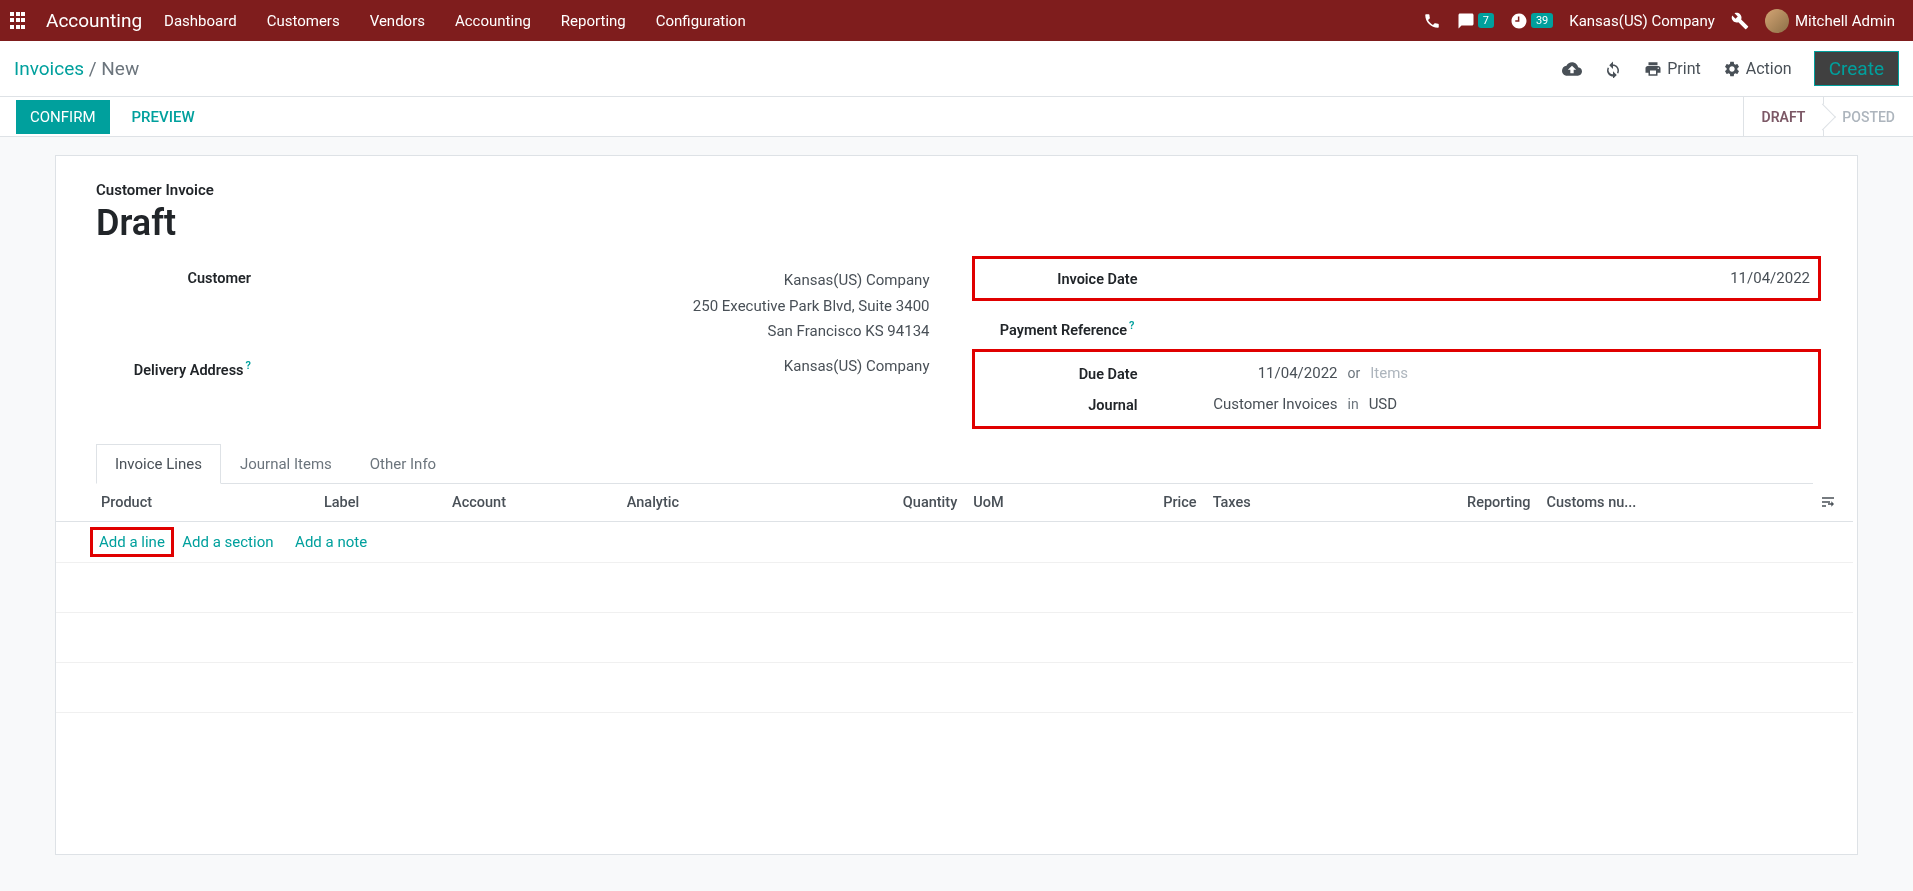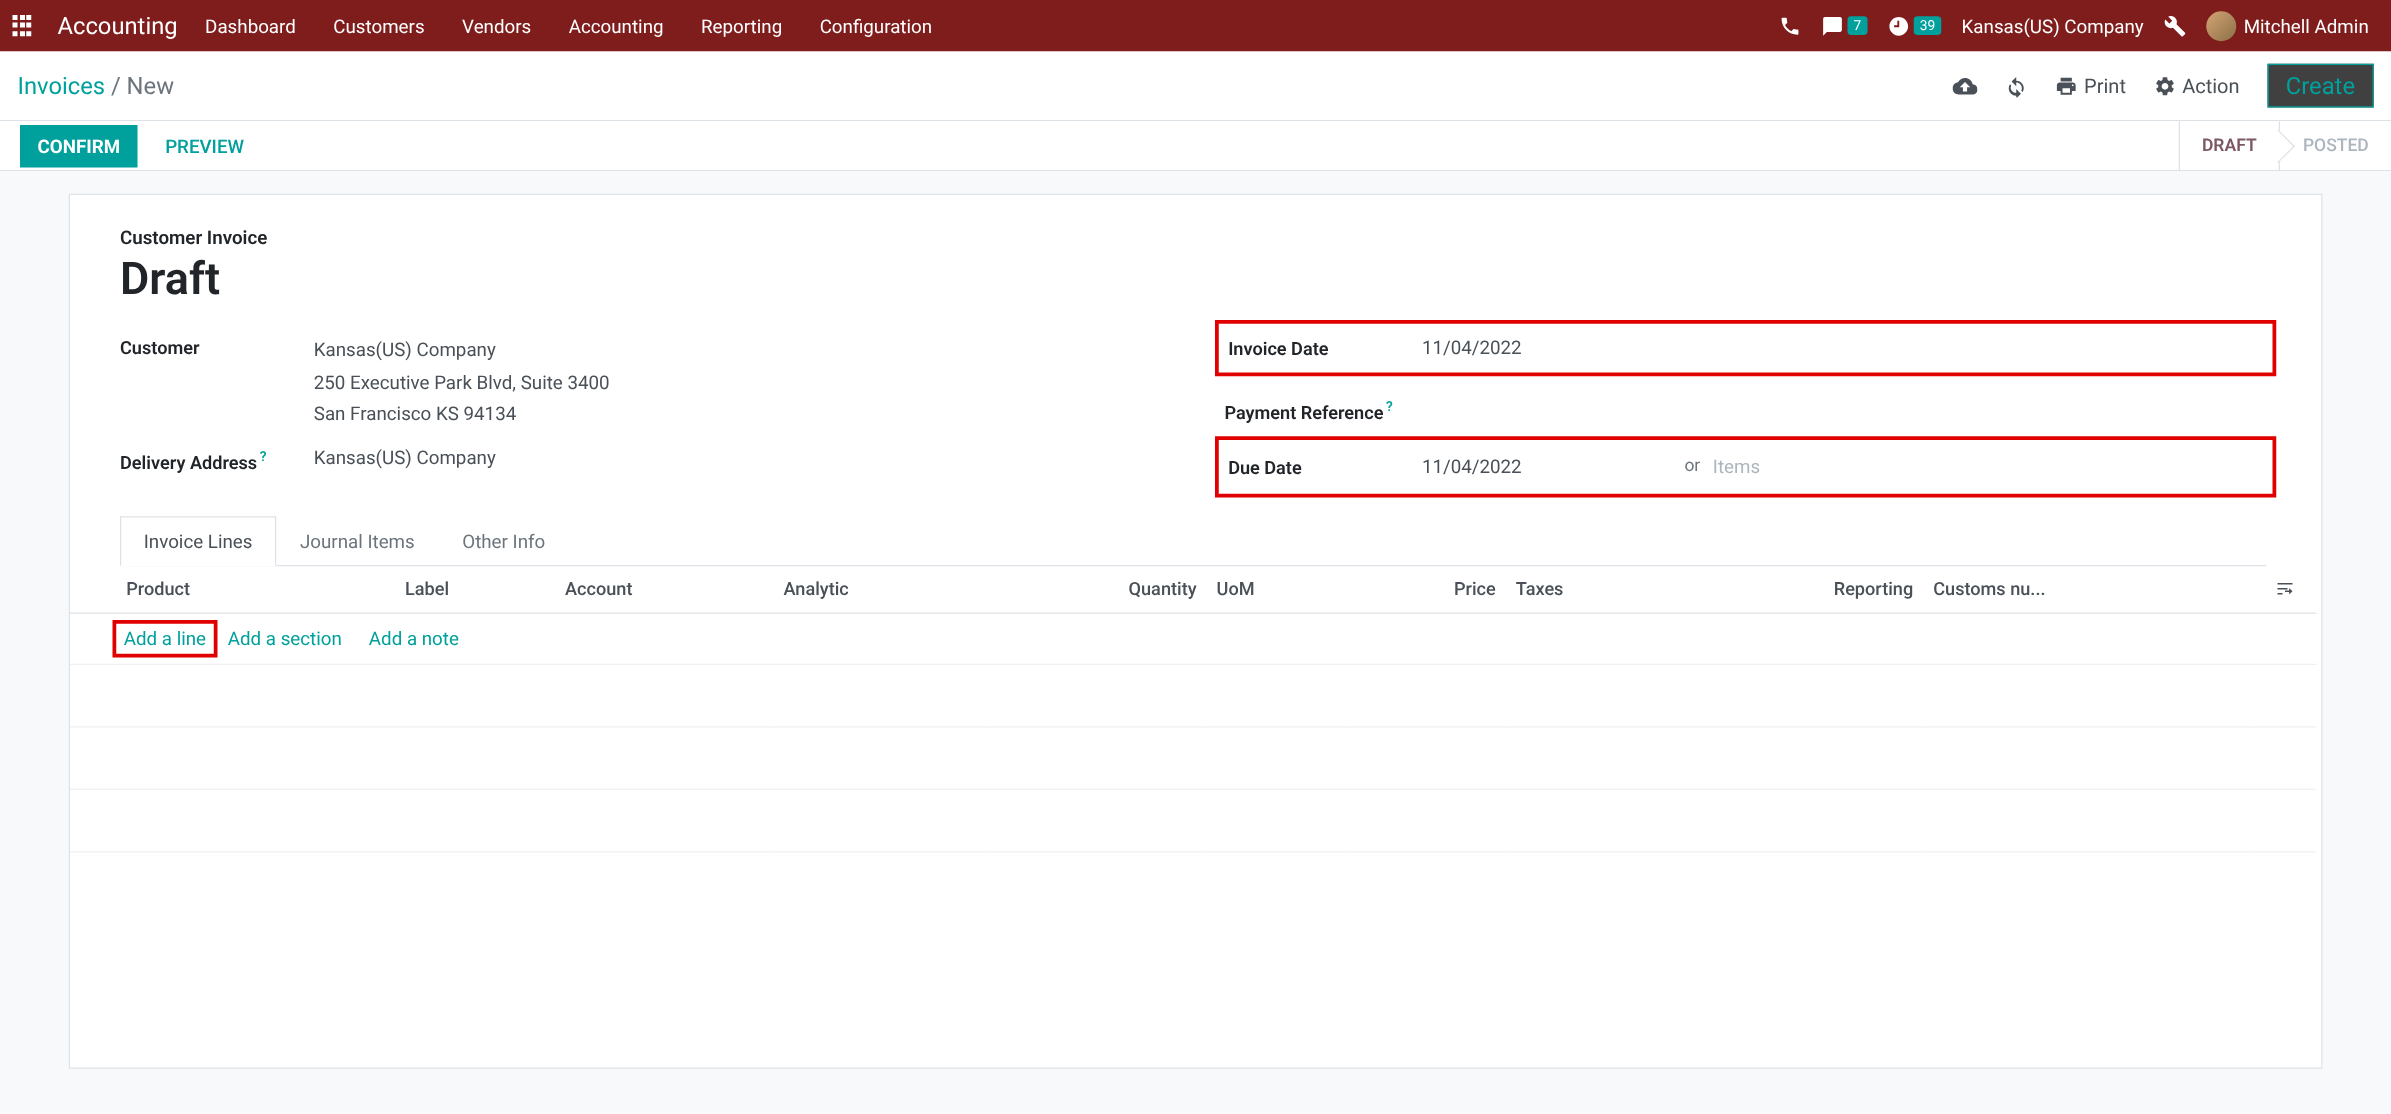--- a/index.html
+++ b/index.html
@@ -14,37 +14,37 @@
 .topbar .badge { background:#00A09D; color:#fff; font-size:11px; padding:1px 5px; border-radius:3px; margin-left:3px;}
 .topbar .avatar { width:24px; height:24px; border-radius:50%; background:linear-gradient(135deg,#d4a574,#8b6f47); margin-right:6px;}
 .subbar { height: 56px; display:flex; align-items:center; justify-content:space-between; padding: 0 14px 0 14px; border-bottom: 1px solid #dee2e6;}
 .breadcrumb { font-size:19px; color:#6c757d;}
 .breadcrumb a { color:#00A09D; text-decoration:none; }
 .subbar-actions { display:flex; align-items:center; gap: 22px; color:#495057; font-size:16px;}
 .subbar-actions .act { cursor:pointer; display:flex; align-items:center; gap:5px;}
 .create-btn { border:1px solid #00A09D; color:#00A09D; padding:5px 14px; font-size:19px; background:#404040; cursor:pointer;}
 .actionbar { height:40px; display:flex; align-items:stretch; border-bottom:1px solid #dee2e6; background:#fff;}
 .actionbar .left { display:flex; align-items:center;}
-.confirm-btn { background:#00A09D; color:#fff; border:none; padding: 0 14px; font-size:15px; font-weight:700; height:34px; margin:3px 0 3px 16px; cursor:pointer;}
+.confirm-btn { background:#00A09D; color:#fff; border:none; padding: 0 14px; font-size:15px; font-weight:400; height:34px; margin:3px 0 3px 16px; cursor:pointer;}
 .preview-btn { color:#00A09D; background:none; border:none; font-size:15px; font-weight:500; margin-left:22px; cursor:pointer;}
 .statusbar { margin-left:auto; display:flex; align-items:stretch;}
 .status-step { display:flex; align-items:center; padding:0 18px; font-size:14px; font-weight:500; color:#adb5bd; position:relative; border-left:1px solid #dee2e6; cursor:pointer;}
 .status-step.active { color:#7C5866; font-weight:600;}
 .status-step::after{ content:''; position:absolute; right:-9px; top:50%; transform:translateY(-50%) rotate(45deg); width:18px; height:18px; border-top:1px solid #dee2e6; border-right:1px solid #dee2e6; background:#fff; z-index:1;}
 .status-step:last-child::after{display:none;}
 .content-wrap { position:absolute; top:137px; bottom:0; left:0; right:0; overflow-y:scroll; background:#f8f9fa; padding:18px 55px 0 55px;}
 .content-wrap::-webkit-scrollbar{width:17px;}
 .content-wrap::-webkit-scrollbar-track{background:#f1f1f1;}
 .content-wrap::-webkit-scrollbar-thumb{background:#c1c1c1;}
 .sheet { background:#fff; border:1px solid #dee2e6; padding: 25px 44px 0 40px; min-height:700px;}
 .sheet-header { margin-bottom:18px;}
 .sheet-subtitle { font-size:15px; font-weight:600; color:#212529;}
 .sheet-title { font-size:36px; font-weight:600; color:#212529; margin-top:3px;}
 .form-grid { display:flex; gap:50px; margin-top:18px;}
-.form-col { flex:1;}
+.form-col { flex:1;text-align:right;}
 .form-row { display:flex; padding:6px 0; align-items:flex-start;}
 .form-label { width:155px; flex-shrink:0; font-size:14.5px; font-weight:600; color:#212529; padding-top:2px;}
 .form-value { font-size:15px; color:#495057; flex:1;}
 .form-value .addr-line { line-height:1.7;}
 .help-sup { color:#00A09D; font-size:11px; vertical-align:super; margin-left:2px; cursor:pointer;}
 .placeholder-text{ color:#adb5bd;}
 .red-box { border:3px solid #E00000; padding:6px 8px; margin:-6px -8px;}
 .red-box-tight{ border:3px solid #E00000; padding:3px 6px; margin:-3px -6px; display:inline-block;}
 .inline-or { color:#6c757d; margin:0 10px; font-size:14px;}
 .tabs { display:flex; border-bottom:1px solid #dee2e6; margin-top:20px;}
@@ -199,20 +199,28 @@
           </div>
           <div class="form-value"></div>
         </div>
         <div class="red-box" style="margin-top:4px;">
           <div class="form-row" style="padding:6px 0;">
             <div class="form-label">Due Date</div>
             <div class="form-value" style="display:flex;align-items:center;">
               <span style="width:200px;">11/04/2022</span>
               <span class="inline-or">or</span>
               <span class="placeholder-text">Items</span>
+            </div>
+          </div>
+          <div class="form-row" style="padding:6px 0;">
+            <div class="form-label">Journal</div>
+            <div class="form-value" style="display:flex;align-items:center;">
+              <span style="width:200px;">Customer Invoices</span>
+              <span class="inline-or">in</span>
+              <span>USD</span>
             </div>
           </div>
         </div>
       </div>
     </div>
 
     <div class="tabs">
       <div class="tab active">Invoice Lines</div>
       <div class="tab">Journal Items</div>
       <div class="tab">Other Info</div>

